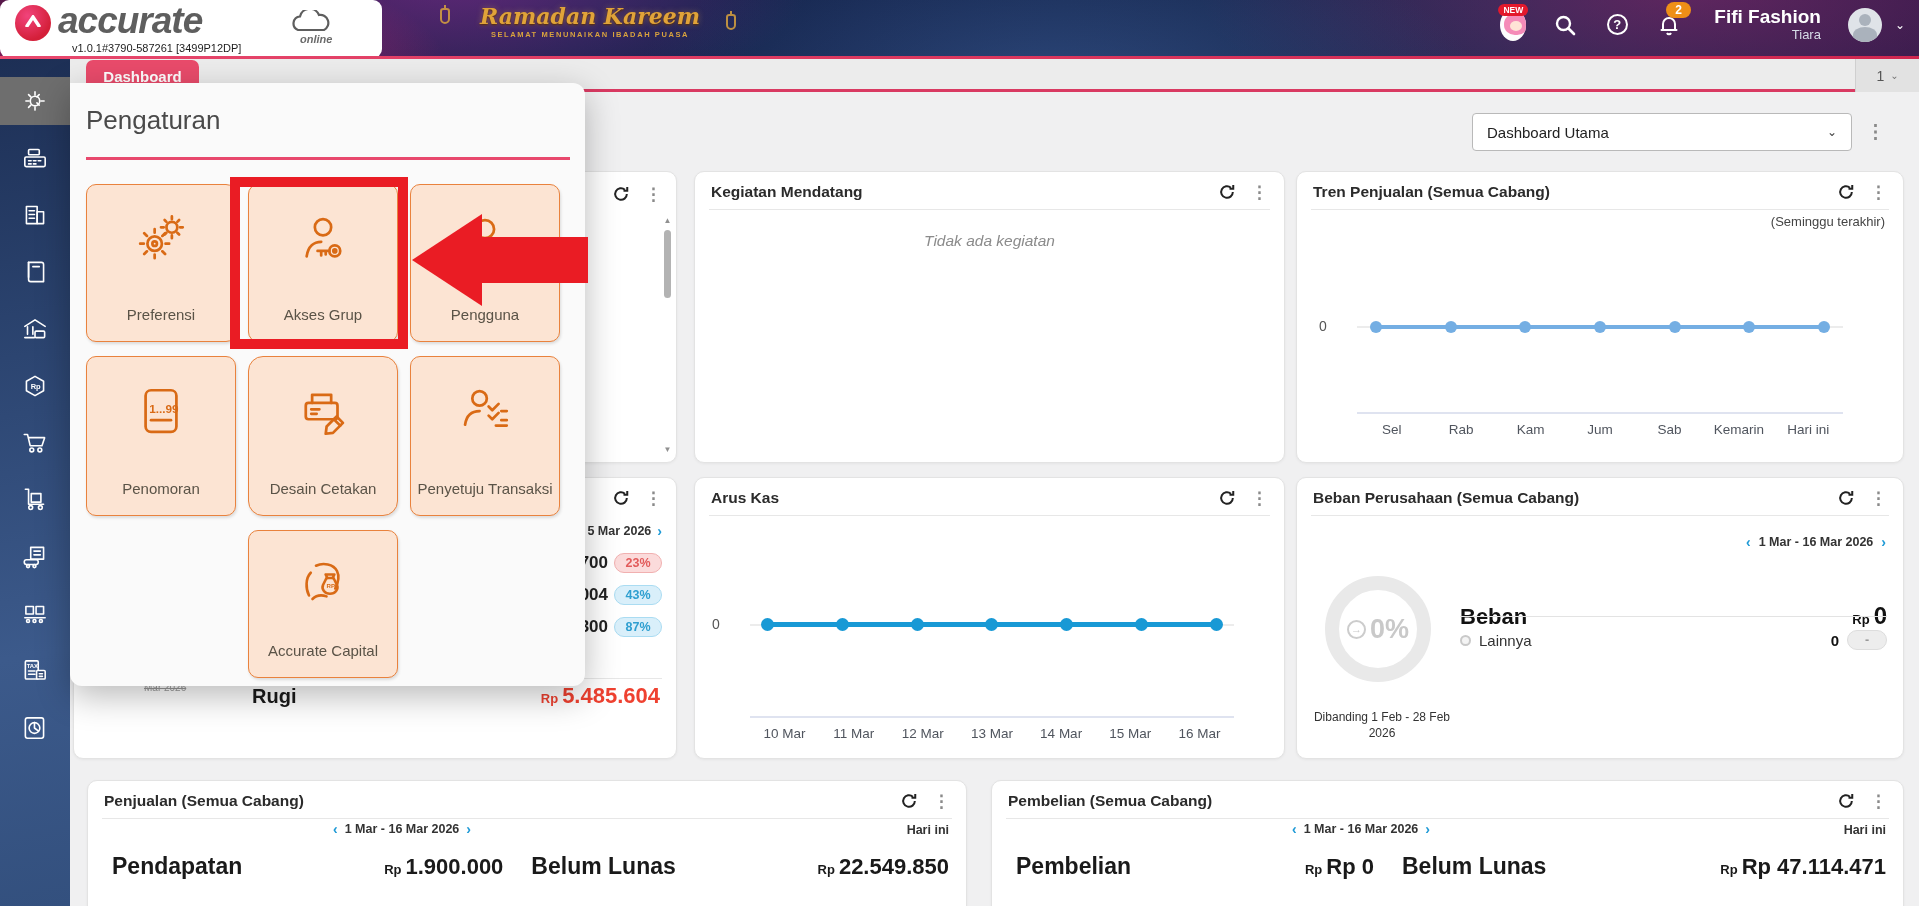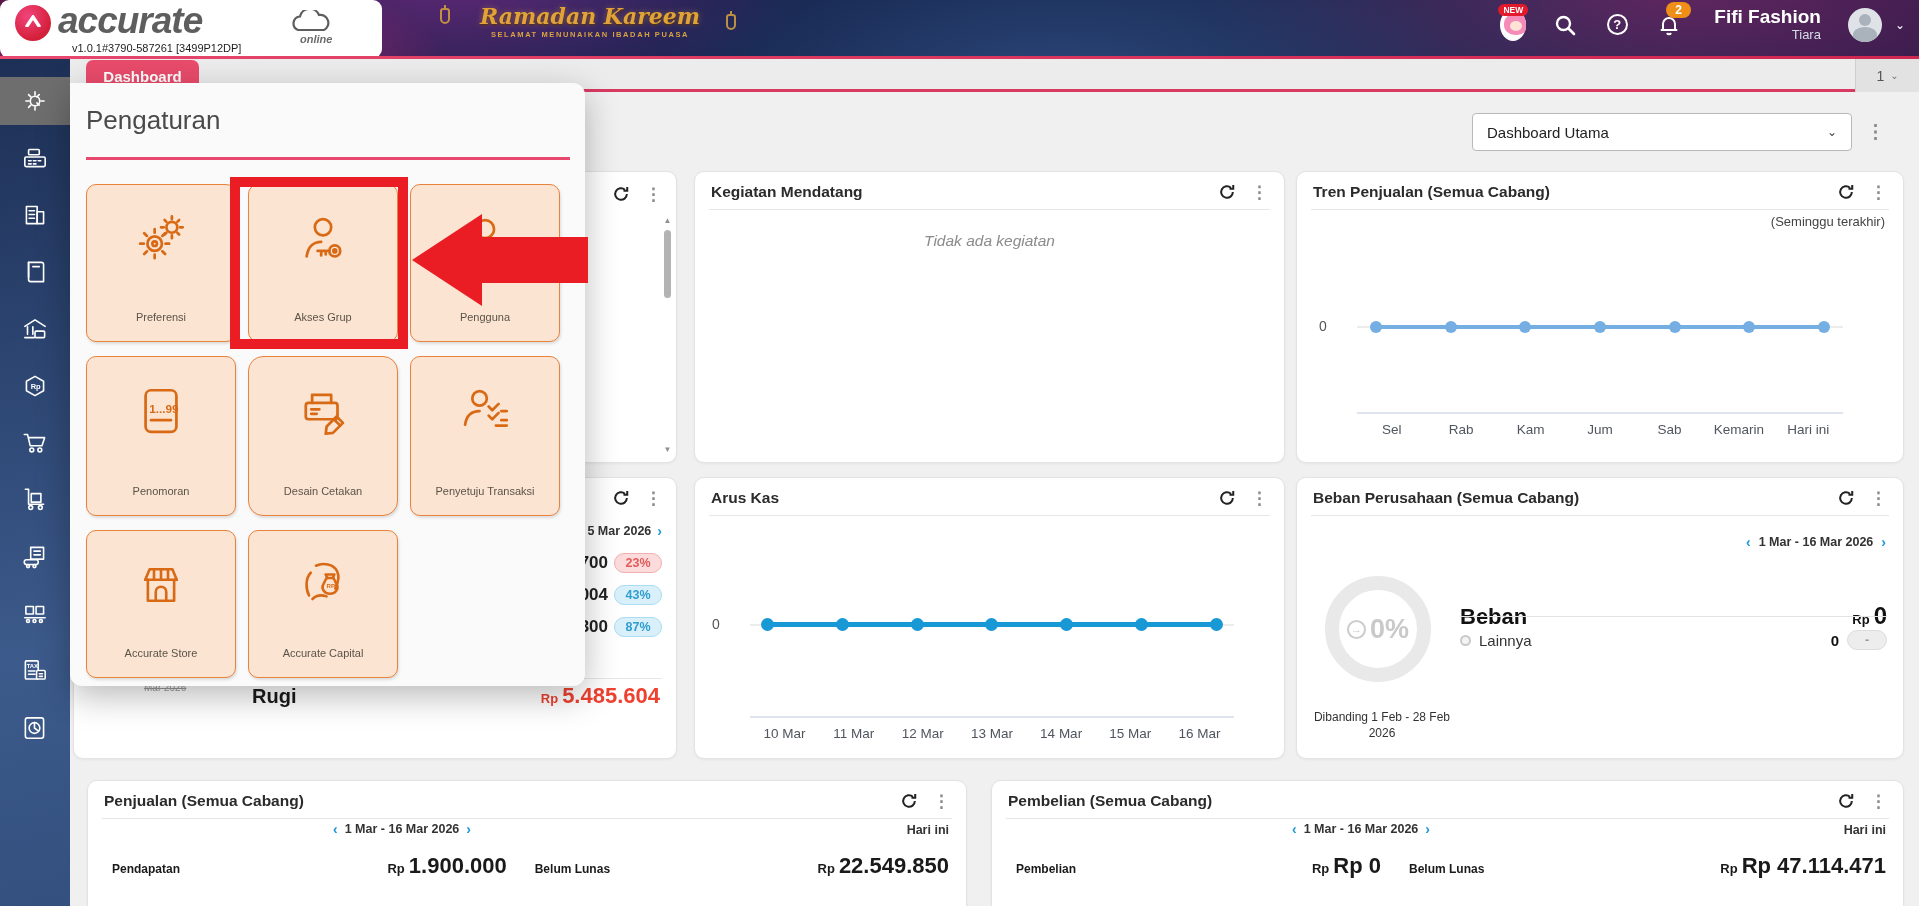--- a/index.html
+++ b/index.html
@@ -125,38 +125,38 @@
   .panel { position:absolute; left:70px; top:83px; width:515px; height:603px; background:#fafafa;
     border-radius:0 12px 12px 12px; box-shadow:0 10px 34px rgba(0,0,0,.28); z-index:40; }
   .panel-title { position:absolute; left:16px; top:22px; font-size:26px; color:#4a4a4a; }
   .panel-rule { position:absolute; left:16px; top:74px; width:484px; height:3px; background:#e8486d; }
   .tile { position:absolute; width:150px; background:#fce4d3; border:1.5px solid #e9823d; border-radius:10px;
     box-shadow:1px 2px 3px rgba(0,0,0,.12); cursor:pointer; display:flex; flex-direction:column;
     align-items:center; justify-content:flex-end; padding-bottom:16px; }
   .tile svg { position:absolute; top:26px; left:50%; transform:translateX(-50%);
     stroke:#d96a15; fill:none; stroke-width:3; stroke-linecap:round; stroke-linejoin:round; }
   .tile svg text { fill:#d96a15; stroke:none; font-weight:700; }
-  .tile-label { font-size:11px; color:#5a5347; text-align:center; line-height:1.25; }
+  .tile-label { font-size:15px; color:#5a5347; text-align:center; line-height:1.25; }
   .hl-box { position:absolute; left:160px; top:94px; width:178px; height:172px;
     border:10px solid #ea1c24; z-index:45; pointer-events:none; }
   .big-arrow { position:absolute; left:344px; top:134px; width:176px; height:92px; z-index:46; pointer-events:none;}
   .big-arrow .head { position:absolute; left:0; top:0; width:0; height:0;
     border-top:46px solid transparent; border-bottom:46px solid transparent; border-right:70px solid #ea1c24; }
   .big-arrow .bar { position:absolute; left:68px; top:23px; width:108px; height:46px; background:#ea1c24; }
 
   
   .donut { position:absolute; left:28px; top:98px; width:106px; height:106px; border:14px solid #e9e9e9;
     border-radius:50%; display:flex; align-items:center; justify-content:center; gap:4px; color:#c9c9c9;}
   .donut .circ-arrow { width:19px; height:19px; border:2px solid #ccc; border-radius:50%;
     font-size:11px; display:flex; align-items:center; justify-content:center; }
   .donut .pct { font-size:27px; font-weight:700; }
   .legend-bullet { width:11px; height:11px; border:2px solid #c9c9c9; border-radius:50%; background:#f4f4f4;}
 
   .bottom-vals { position:absolute; left:24px; right:17px; top:72px; display:flex; align-items:baseline; }
-  .bv-label { font-size:12px; font-weight:700; color:#1a1a1a; }
+  .bv-label { font-size:23px; font-weight:700; color:#1a1a1a; }
   .bv-val { font-weight:700; color:#1a1a1a; }
   .hari-ini { position:absolute; right:17px; top:42px; font-size:12.5px; color:#333; font-weight:600;}
   .range-mid { position:absolute; top:40px; display:flex; gap:7px; align-items:center;}
   .muted-clip { position:absolute; left:70px; top:204px; font-size:10px; color:#9a9a9a; text-decoration:line-through; }
   .empty-italic { font-style:italic; color:#8b8b8b; font-size:15.5px; text-align:center; margin-top:22px;}
   .subtitle-right { position:absolute; right:18px; top:42px; font-size:13px; color:#444; }
 </style>
 </head>
 <body>
 
@@ -586,30 +586,20 @@
     <div class="tile" style="left:340px; top:273px; height:160px;">
       <svg width="58" height="58" viewBox="0 0 64 64">
         <circle cx="26" cy="17" r="8"></circle>
           <path d="M10 46c1.5-10 7-15 16-15"></path>
         <path d="M36 26l4 4 7-7 M36 36l4 4 7-7"></path>
           <path d="M50 31h6 M50 41h6 M44 47h12"></path>
       </svg>
       <div class="tile-label">Penyetuju Transaksi</div>
     </div>
 
-    <div class="tile" style="left:16px; top:447px; height:148px;">
-      <svg width="56" height="56" viewBox="0 0 64 64">
-        <path d="M14 26l5-12h26l5 12"></path>
-          <path d="M14 26h36"></path>
-          <path d="M24 14v12 M32 14v12 M40 14v12"></path>
-        <path d="M17 26v24h30V26"></path>
-          <path d="M26 50V40a6 6 0 0 1 12 0v10"></path>
-      </svg>
-      <div class="tile-label">Accurate Store</div>
-    </div>
     <div class="tile" style="left:178px; top:447px; height:148px;">
       <svg width="56" height="56" viewBox="0 0 64 64">
         <path d="M24 10c8-4 20-2 24 6 3 6 1 14-2 20"></path>
         <path d="M16 44c-4-8-4-20 2-26"></path>
         <path d="M36 24h8l4 8c2 5-2 10-8 10s-10-5-8-10z"></path>
           <path d="M37 24l-2-4h10l-2 4"></path>
         <text x="36" y="35" font-size="7">RP</text>
         <path d="M20 48c4-4 10-5 16-3"></path>
       </svg>
       <div class="tile-label">Accurate Capital</div>

